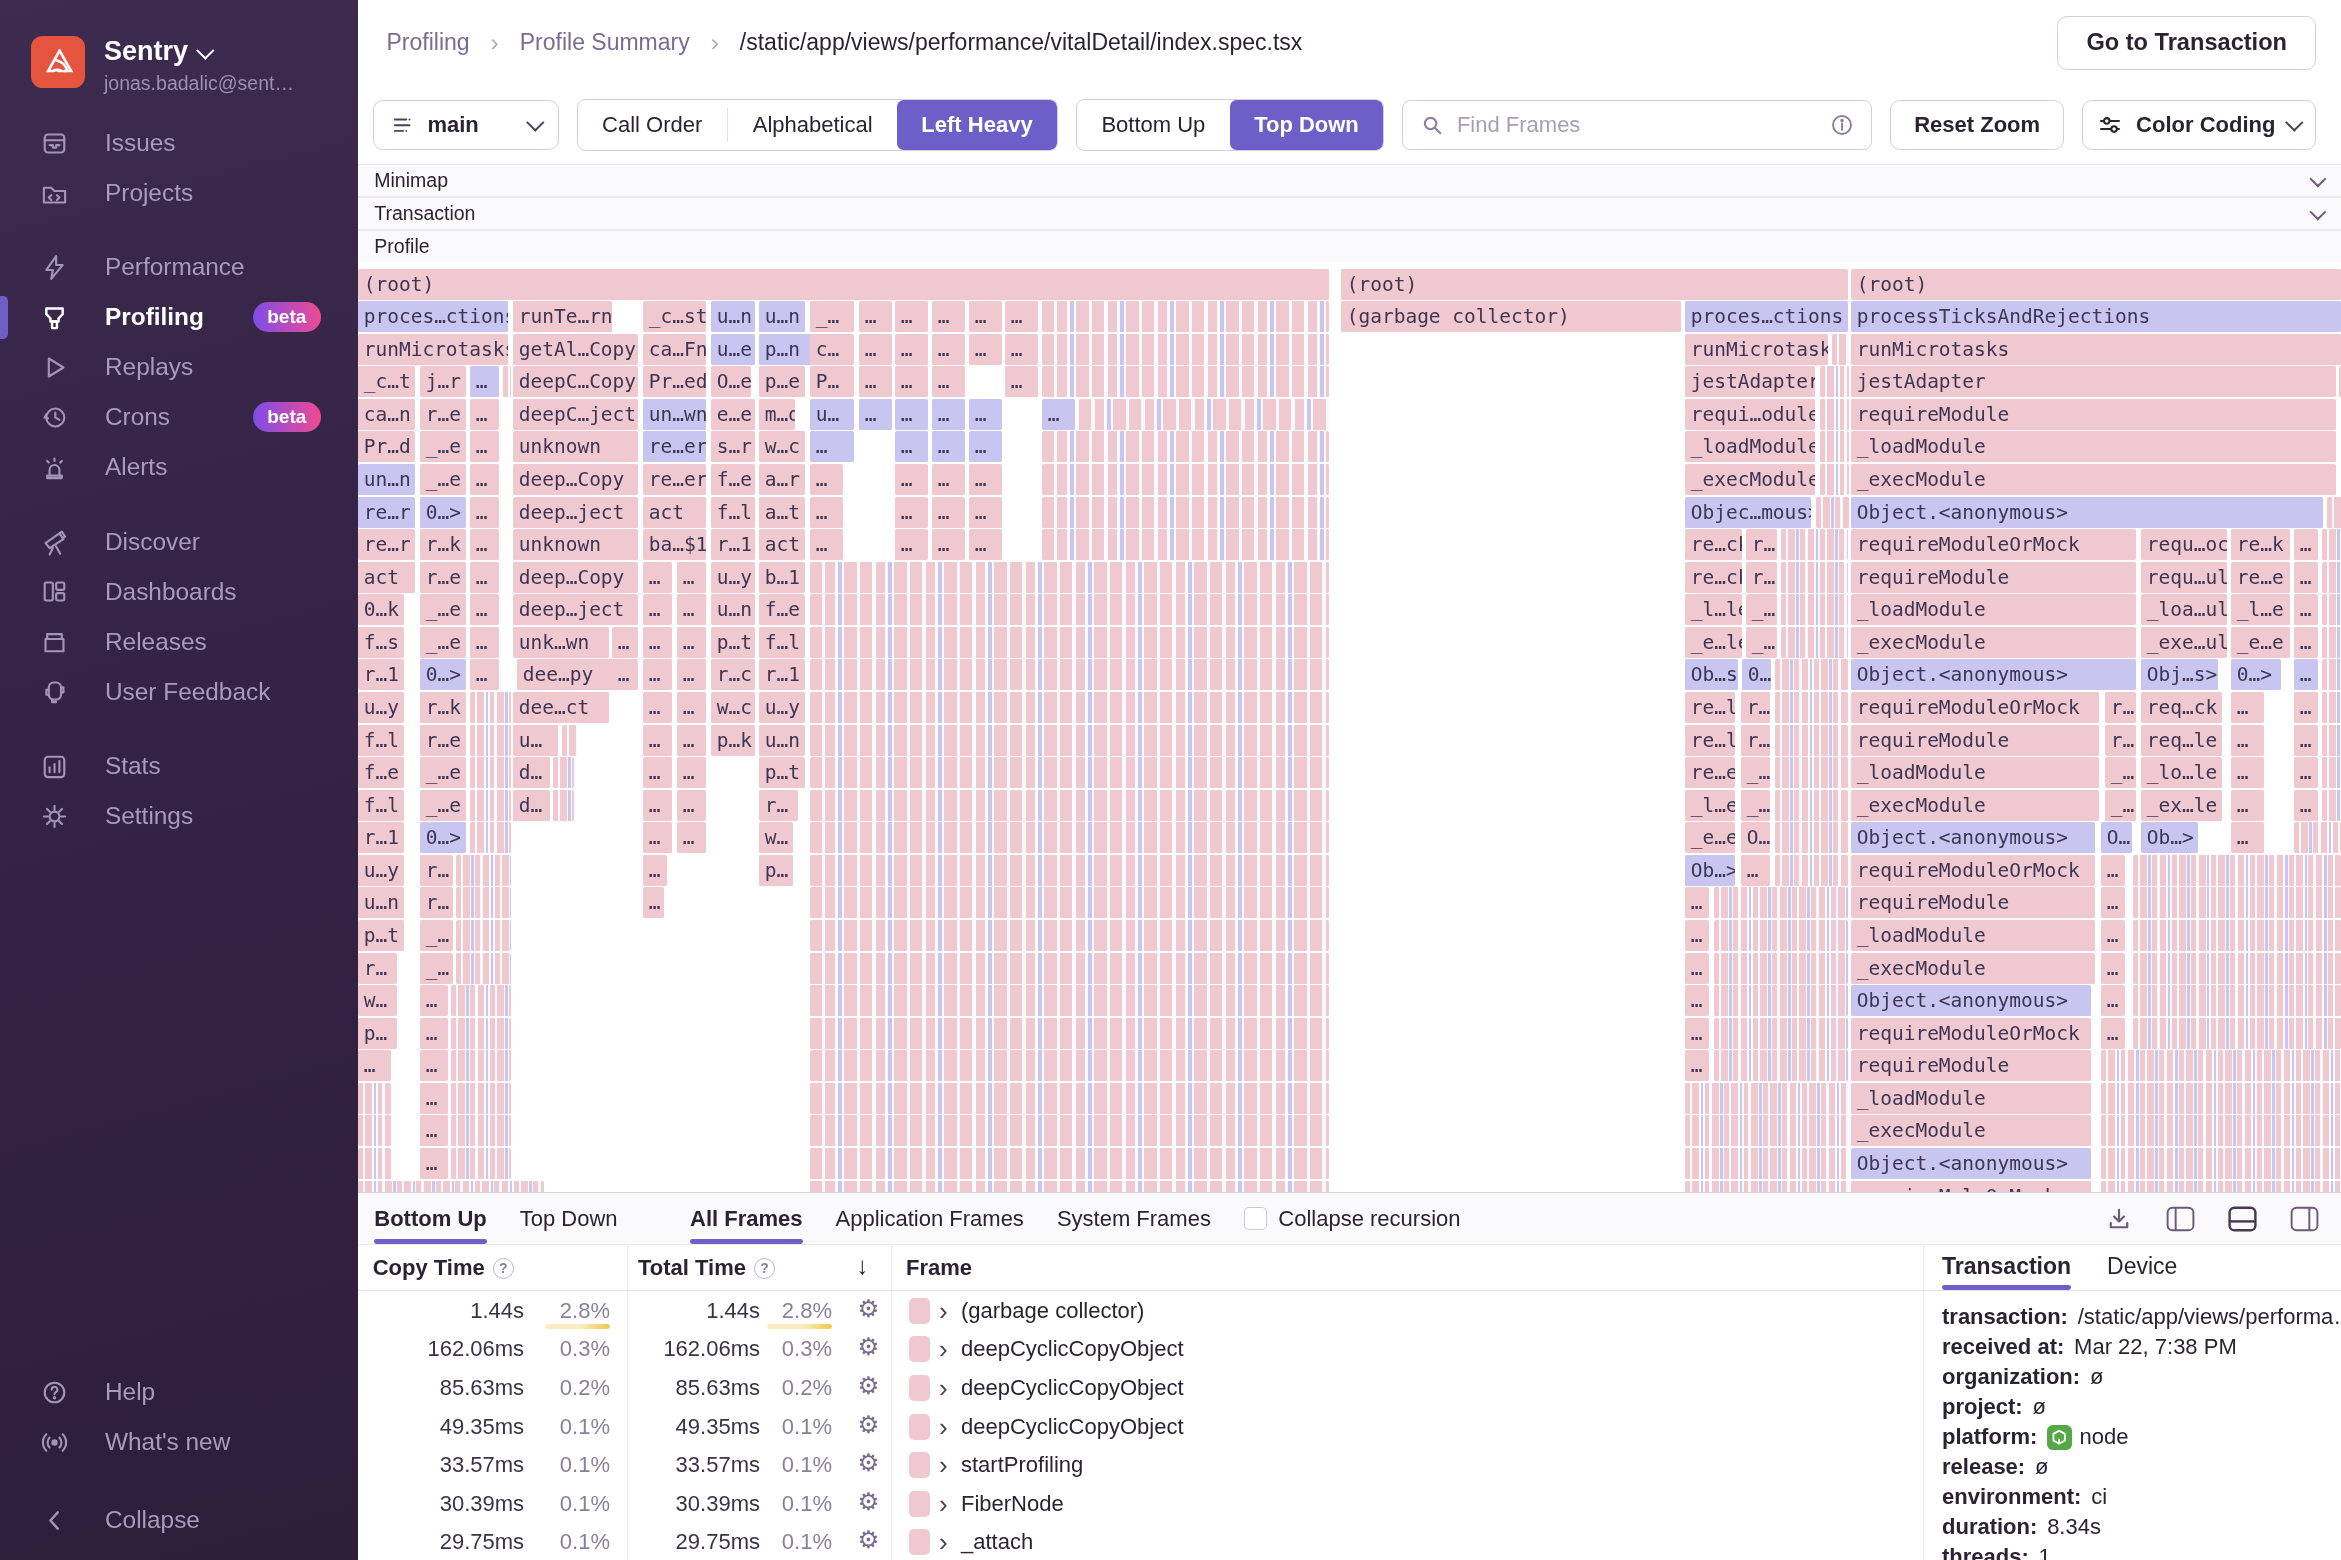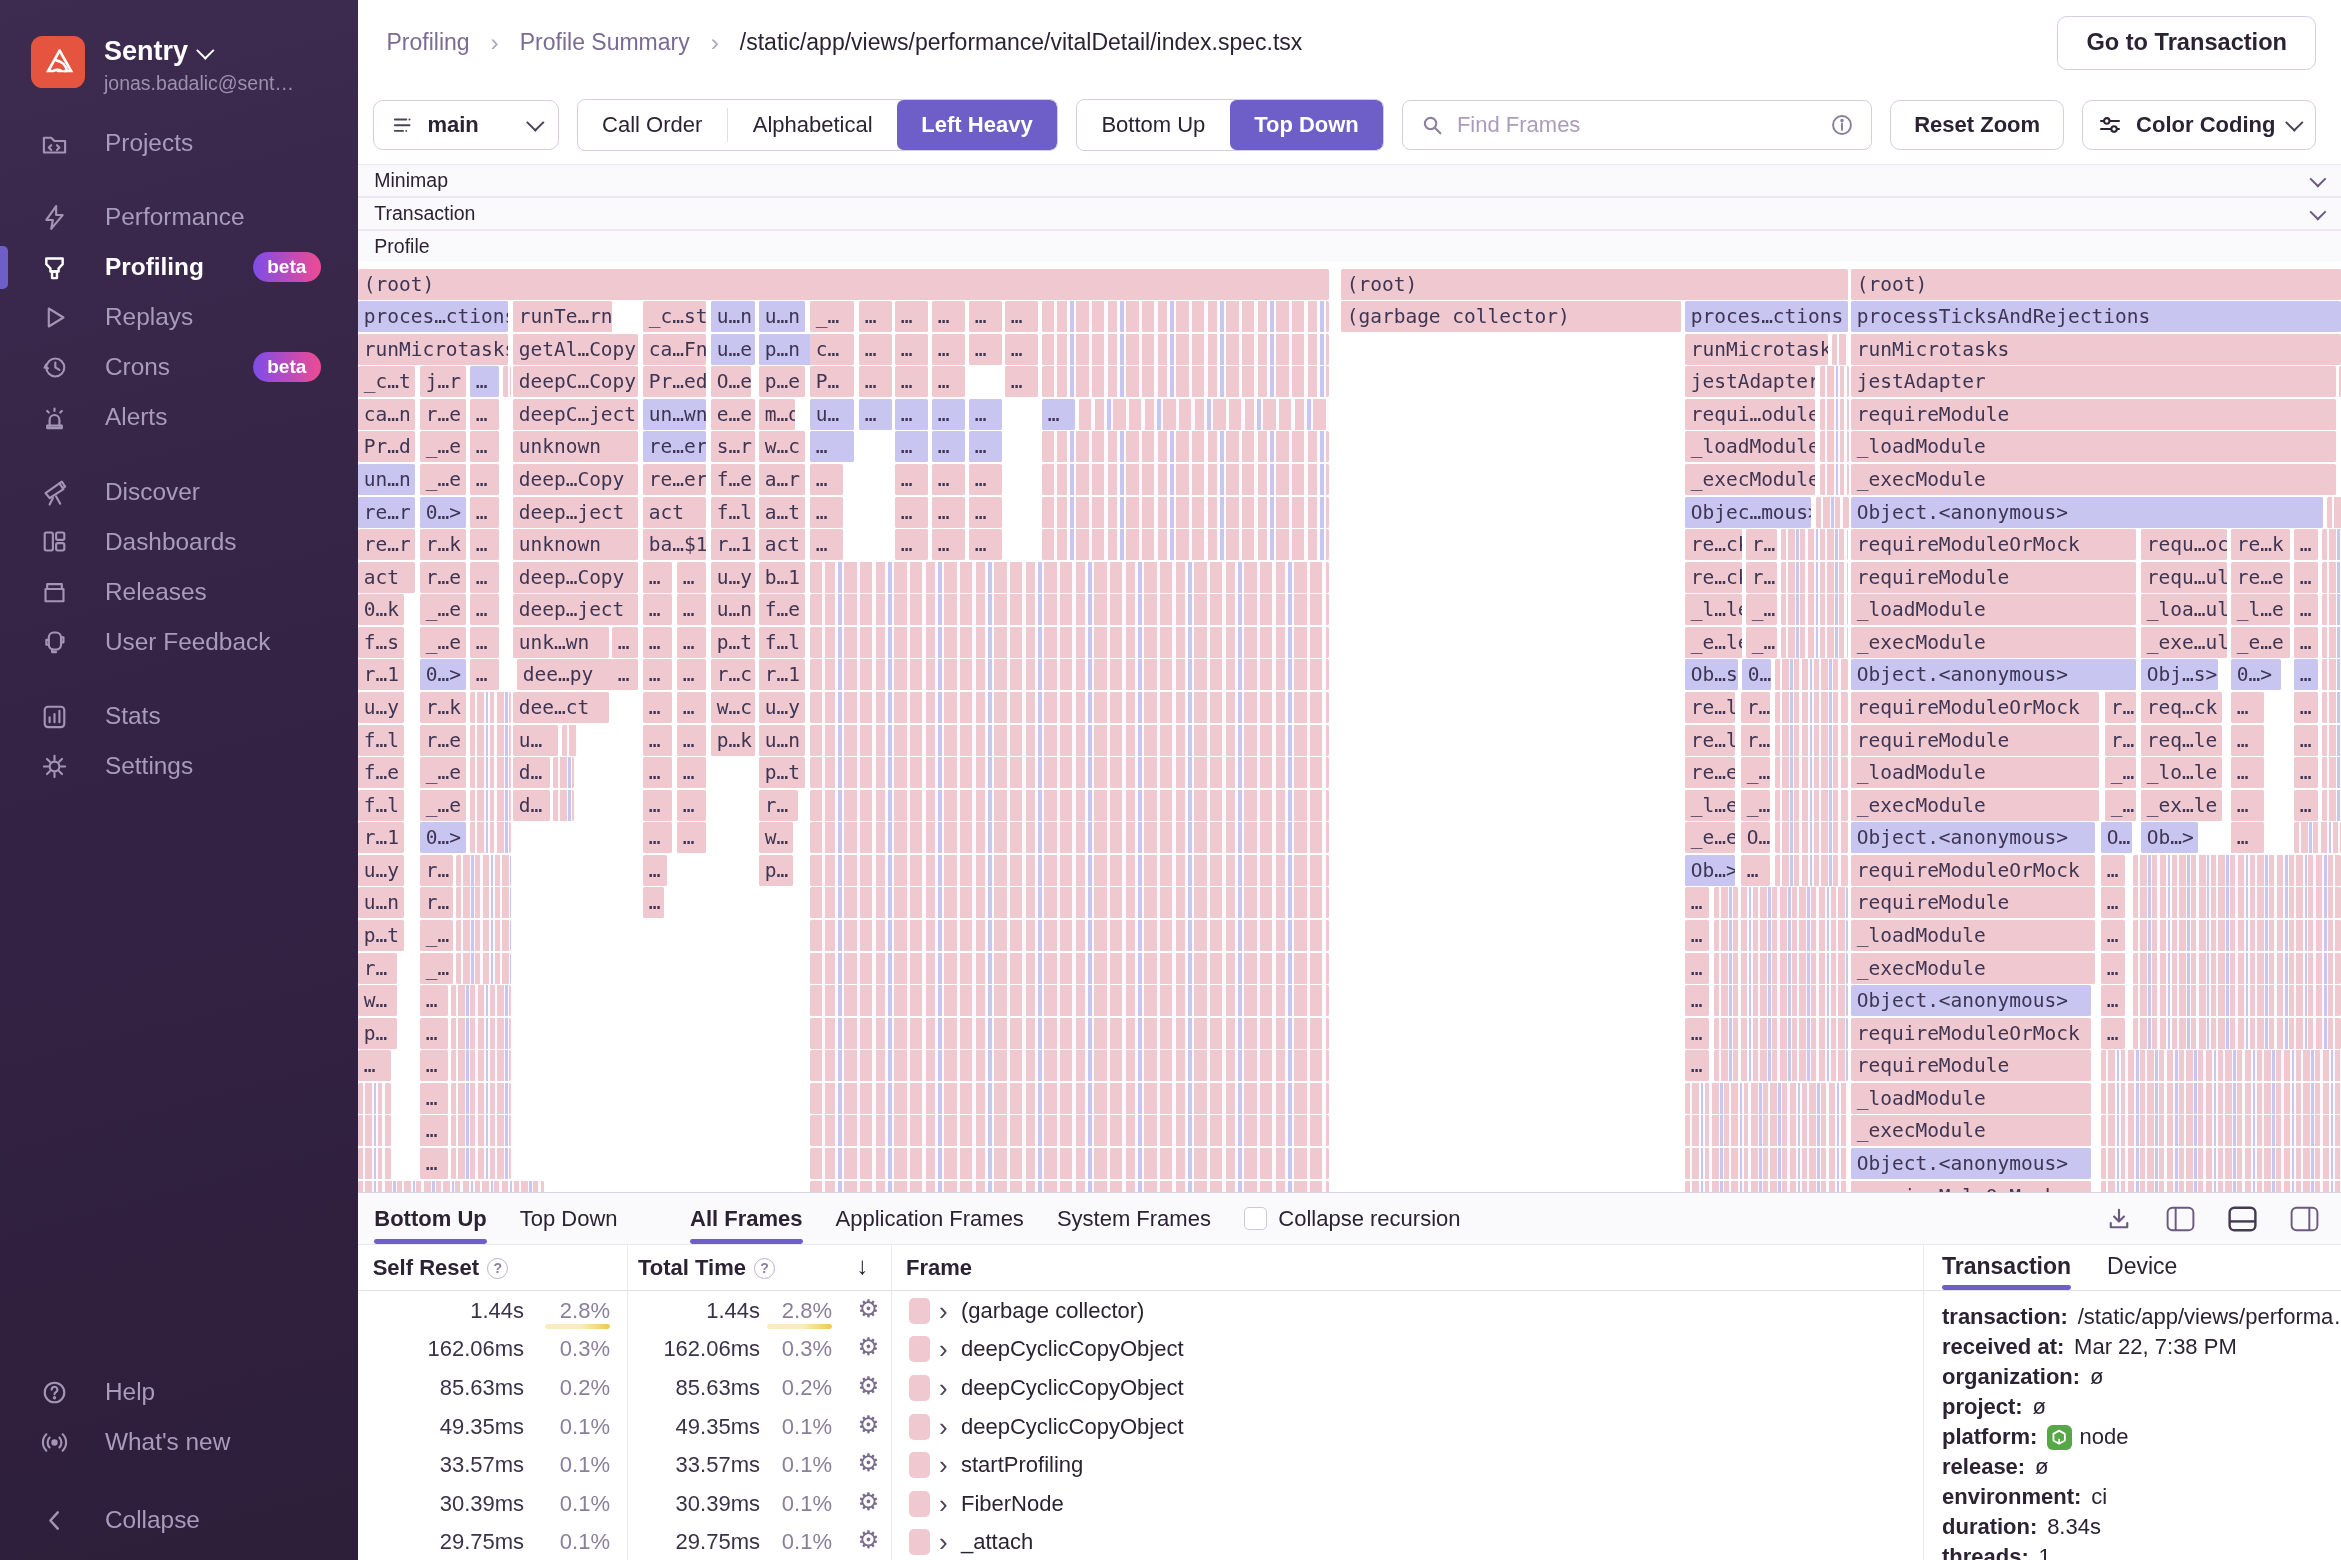--- a/index.html
+++ b/index.html
@@ -96,20 +96,30 @@
         <path d="M20 20 A 16 16 0 0 1 33 33"></path>
     </svg>
   </div>
   <div class="org-name">
       <span>Sentry</span>
       <span class="chev-w chev-white"></span>
     </div>
   <div class="org-email">jonas.badalic@sent…</div>
 
   <div class="navlist">
+    <div class="nav-item">
+      <span class="nicon">
+          <svg width="31" height="31" viewBox="0 0 38 38" fill="none" stroke="#a495b5" stroke-width="2.6" stroke-linecap="round" stroke-linejoin="round">
+            <rect x="7" y="8" width="24" height="22" rx="4"></rect>
+            <path d="M7 15h24"></path>
+            <path d="M13 21h4v3h4v-3h4"></path>
+          </svg>
+        </span>
+      <span>Issues</span>
+    </div>
     <div class="nav-item">
       <span class="nicon">
           <svg width="31" height="31" viewBox="0 0 38 38" fill="none" stroke="#a495b5" stroke-width="2.6" stroke-linecap="round" stroke-linejoin="round">
             <path d="M6 12 h9 l4 4 h13 v14 H6 z"></path>
             <path d="M15 21l-3 3 3 3"></path>
             <path d="M22 21l3 3-3 3"></path>
           </svg>
         </span>
       <span>Projects</span>
     </div>
@@ -760,21 +770,21 @@
             <rect x="2" y="2" width="32" height="28" rx="6"></rect>
             <path d="M24 2v28"></path>
           </svg>
       </span>
     </div>
 
     <div class="vline" style="left:269px"></div>
     <div class="vline" style="left:533px"></div>
 
     <div id="thead">
-      <span style="position:absolute;left:14.7px;top:9.8px"><span>Self Reset</span><span class="qicon">?</span></span>
+      <span style="position:absolute;left:14.7px;top:9.8px"><span>Copy Time</span><span class="qicon">?</span></span>
       <span style="position:absolute;left:280px;top:9.8px"><span>Total Time</span><span class="qicon">?</span></span>
       <span style="position:absolute;left:498px;top:6.5px;font-size:24.4px;font-weight:400">↓</span>
       <span style="position:absolute;left:548px;top:9.8px">Frame</span>
     </div>
     <div id="tbody">
         <div class="trow" style="top: 98px;">
           <span class="tv" style="left:8.1px;width:158px">1.44s</span>
           <span class="tp" style="left:187px;width:65px">2.8%</span>
           <span class="tv" style="left:244px;width:158px">1.44s</span>
           <span class="tp" style="left:409px;width:65px">2.8%</span>

